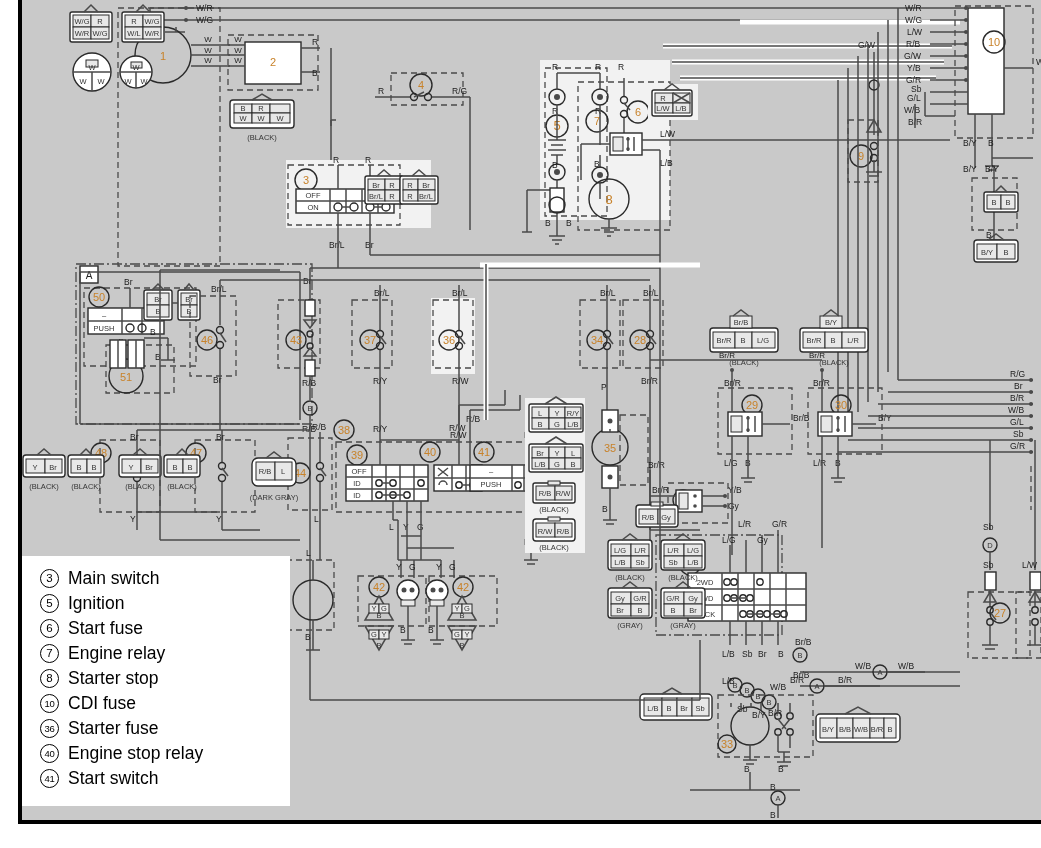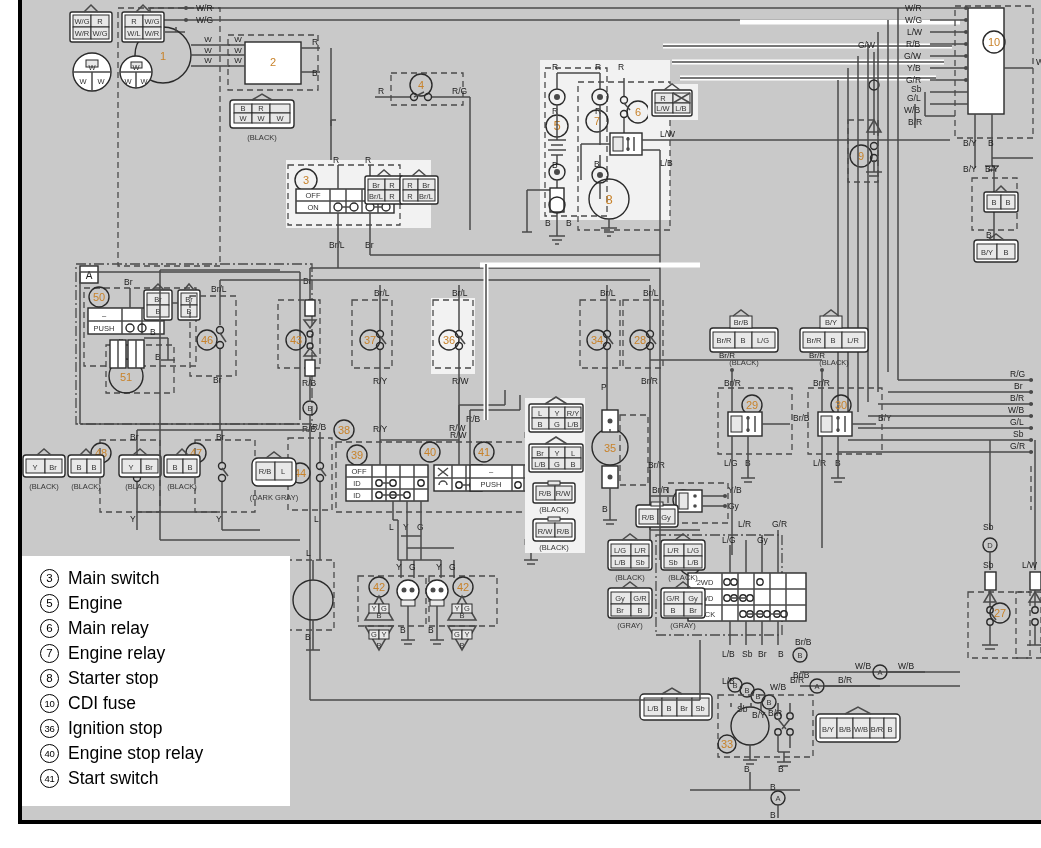--- a/index.html
+++ b/index.html
@@ -1102,41 +1102,41 @@
   </div>
 
   <div id="legend">
     <ul>
       <li>
         <span class="cnum">3</span>
         <span class="lgtxt">Main switch</span>
       </li>
       <li>
         <span class="cnum">5</span>
-        <span class="lgtxt">Engine</span>
+        <span class="lgtxt">Ignition</span>
       </li>
       <li>
         <span class="cnum">6</span>
-        <span class="lgtxt">Main relay</span>
+        <span class="lgtxt">Start fuse</span>
       </li>
       <li>
         <span class="cnum">7</span>
         <span class="lgtxt">Engine relay</span>
       </li>
       <li>
         <span class="cnum">8</span>
         <span class="lgtxt">Starter stop</span>
       </li>
       <li>
         <span class="cnum wide">10</span>
         <span class="lgtxt">CDI fuse</span>
       </li>
       <li>
         <span class="cnum wide">36</span>
-        <span class="lgtxt">Ignition stop</span>
+        <span class="lgtxt">Starter fuse</span>
       </li>
       <li>
         <span class="cnum wide">40</span>
         <span class="lgtxt">Engine stop relay</span>
       </li>
       <li>
         <span class="cnum wide">41</span>
         <span class="lgtxt">Start switch</span>
       </li>
     </ul>

